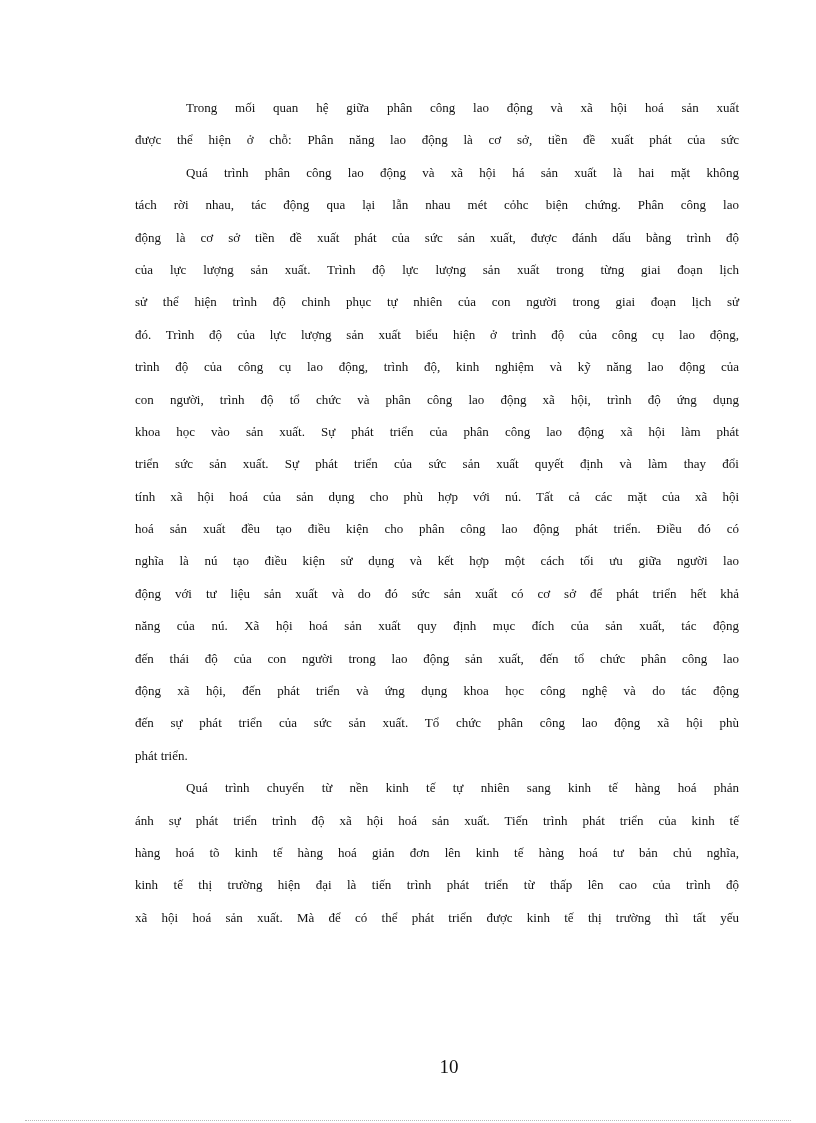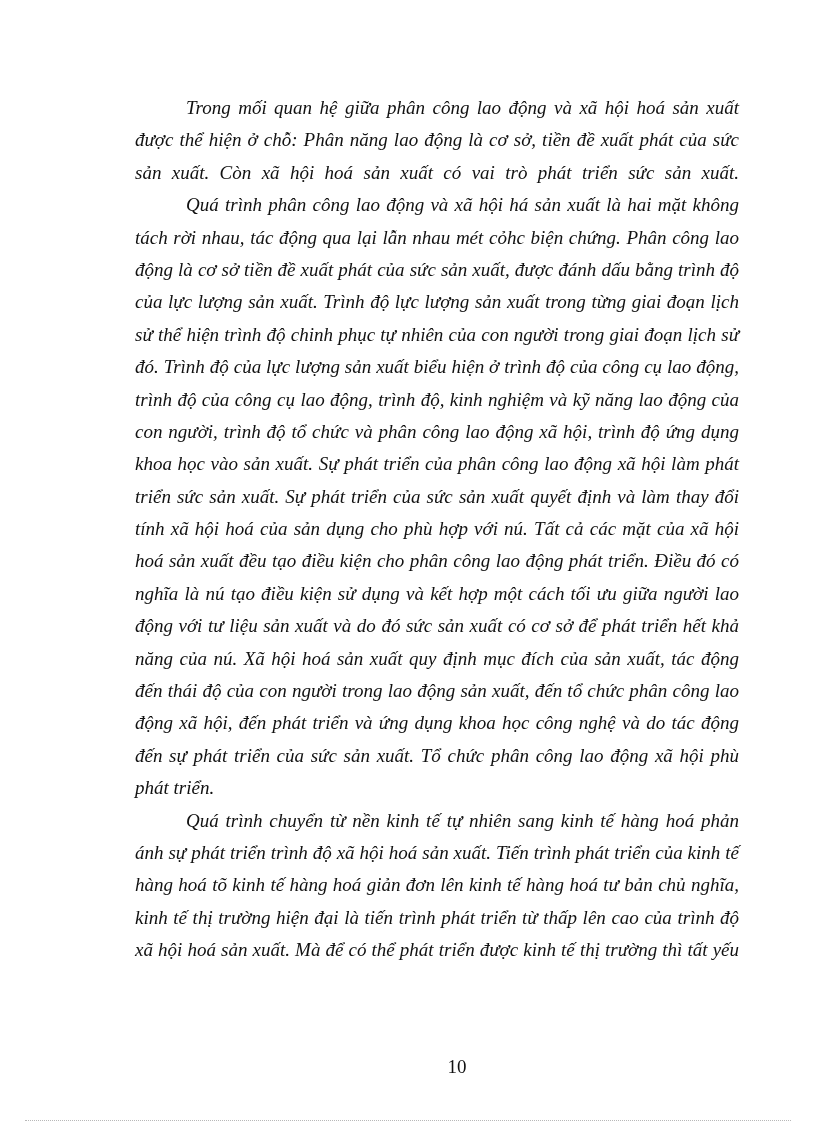--- a/index.html
+++ b/index.html
@@ -24,41 +24,40 @@
   .text-block {
     position: absolute;
     left: 135px;
     top: 92px;
     width: 604px;
   }
   .line {
     display: block;
     height: 32.4px;
     line-height: 32.4px;
-    font-size: 19px;
+    font-size: 13px;
     text-align: justify;
     text-align-last: justify;
     white-space: nowrap;
     overflow: visible;
-    font-style: italic;
   }
   .line.indent {
     padding-left: 51px;
   }
   .line.last {
     text-align: right;
     text-align-last: left;
   }
   .line span {
     display: block;
     white-space: normal;
   }
   .page-number {
     position: absolute;
-    left: 12px;
+    left: 4px;
     width: 796px;
     top: 1056px;
     text-align: center;
     font-size: 19px;
     padding-left: 94px;
     box-sizing: border-box;
   }
   .page-border {
     position: absolute;
     left: 25px;
@@ -72,23 +71,20 @@
 <body>
 
 <div class="page">
   <div class="text-block">
 
     <div class="line indent">
         <span>Trong mối quan hệ giữa phân công lao động và xã hội hoá sản xuất</span>
       </div>
     <div class="line">
         <span>được thể hiện ở chỗ: Phân năng lao động là cơ sở, tiền đề xuất phát của sức</span>
-      </div>
-    <div class="line">
-        <span>sản xuất. Còn xã hội hoá sản xuất có vai trò phát triển sức sản xuất.</span>
       </div>
 
     <div class="line indent">
         <span>Quá trình phân công lao động và xã hội há sản xuất là hai mặt không</span>
       </div>
     <div class="line">
         <span>tách rời nhau, tác động qua lại lẫn nhau mét cỏhc biện chứng. Phân công lao</span>
       </div>
     <div class="line">
         <span>động là cơ sở tiền đề xuất phát của sức sản xuất, được đánh dấu bằng trình độ</span>

